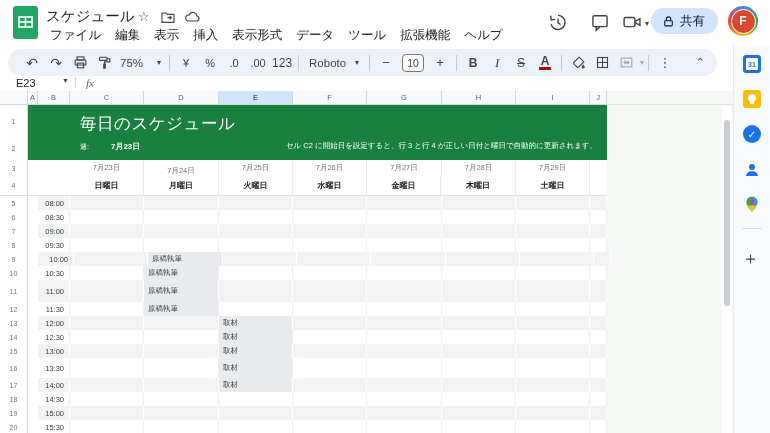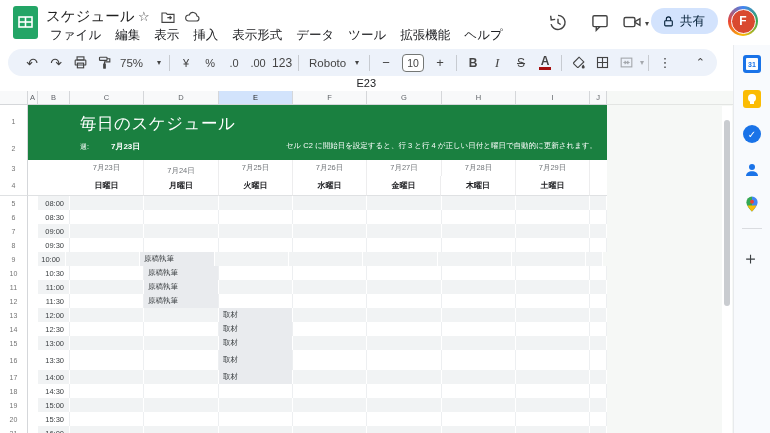--- a/index.html
+++ b/index.html
@@ -39,21 +39,21 @@
     display:flex; align-items:center; justify-content:center; font-size:10.5px; margin:0 4px; }
   .b-btn { font-weight:bold; font-size:12px; }
   .i-btn { font-style:italic; font-family:"Liberation Serif","DejaVu Serif",serif; font-size:13px; }
   .s-btn { text-decoration:line-through; font-size:12px; }
   .a-btn { font-size:12px; font-weight:bold; border-bottom:3px solid #a50e0e; line-height:11px; height:14px; min-width:12px; }
   .more-dots { font-size:13px; letter-spacing:0; }
   .collapse { margin-left:auto; font-size:11px; color:#444; }
   .grayed { color:#a4a8ad; }
 
   
-  .fxbar { position:absolute; left:0; top:77px; width:733px; height:14px; background:#fff; display:flex; align-items:center;flex-direction:column; }
+  .fxbar { position:absolute; left:0; top:77px; width:733px; height:14px; background:#fff; display:flex; align-items:flex-start; }
   .namebox { width:52px; padding-left:16px; font-size:11px; color:#202124; }
   .nb-caret { font-size:7px; color:#444; margin-left:10px; }
   .fxdiv { width:1px; height:11px; background:#d4d7da; margin:0 10px 0 6px; }
   .fx { font-size:11px; font-style:italic; color:#5f6368; font-family:"Liberation Serif","DejaVu Serif",serif; }
 
   
   .sheet { position:absolute; left:0; top:91px; width:733px; height:342px; background:#fff; }
   .hdr-row { display:flex; height:14px; }
   .corner { width:28px; background:#f8f9fa; border-right:1px solid #d5d7da; border-bottom:1px solid #d5d7da; }
   .colh { background:#f8f9fa; border-right:1px solid #d5d7da; border-bottom:1px solid #d5d7da;
@@ -379,21 +379,21 @@
         <div class="cell dc" style="width: 74px;"></div>
         <div class="cell dc" style="width: 75px;"></div>
         <div class="cell dc" style="width: 74px;"></div>
         <div class="cell dc" style="width: 74px;"></div>
         <div class="cell dc" style="width: 17px;"></div>
         <div class="filler"></div>
       </div>
       <div class="row drow band" style="height: 14px;">
         <div class="gcell">9</div>
         <div class="cell" style="width: 10px;"></div>
-        <div class="cell dc time-cell" style="width: 28px;">10:00</div>
+        <div class="cell dc time-cell" style="width: 36px;">10:00</div>
         <div class="cell dc" style="width: 74px;"></div>
         <div class="cell dc event" style="width: 75px;">原稿執筆</div>
         <div class="cell dc" style="width: 74px;"></div>
         <div class="cell dc" style="width: 74px;"></div>
         <div class="cell dc" style="width: 75px;"></div>
         <div class="cell dc" style="width: 74px;"></div>
         <div class="cell dc" style="width: 74px;"></div>
         <div class="cell dc" style="width: 17px;"></div>
         <div class="filler"></div>
       </div>
@@ -404,21 +404,21 @@
         <div class="cell dc" style="width: 74px;"></div>
         <div class="cell dc event" style="width: 75px;">原稿執筆</div>
         <div class="cell dc" style="width: 74px;"></div>
         <div class="cell dc" style="width: 74px;"></div>
         <div class="cell dc" style="width: 75px;"></div>
         <div class="cell dc" style="width: 74px;"></div>
         <div class="cell dc" style="width: 74px;"></div>
         <div class="cell dc" style="width: 17px;"></div>
         <div class="filler"></div>
       </div>
-      <div class="row drow band" style="height: 14px;">
+      <div class="row drow band" style="height: 22px;">
         <div class="gcell">11</div>
         <div class="cell" style="width: 10px;"></div>
         <div class="cell dc time-cell" style="width: 32px;">11:00</div>
         <div class="cell dc" style="width: 74px;"></div>
         <div class="cell dc event" style="width: 75px;">原稿執筆</div>
         <div class="cell dc" style="width: 74px;"></div>
         <div class="cell dc" style="width: 74px;"></div>
         <div class="cell dc" style="width: 75px;"></div>
         <div class="cell dc" style="width: 74px;"></div>
         <div class="cell dc" style="width: 74px;"></div>

